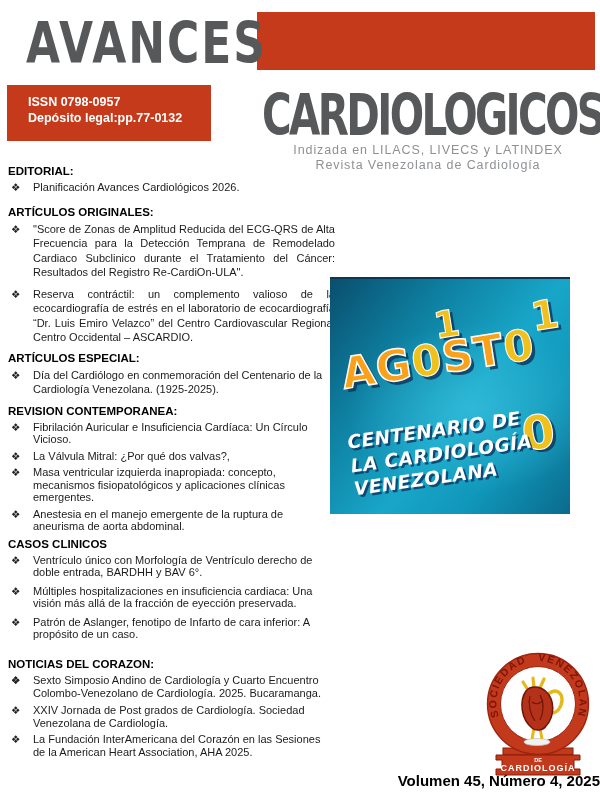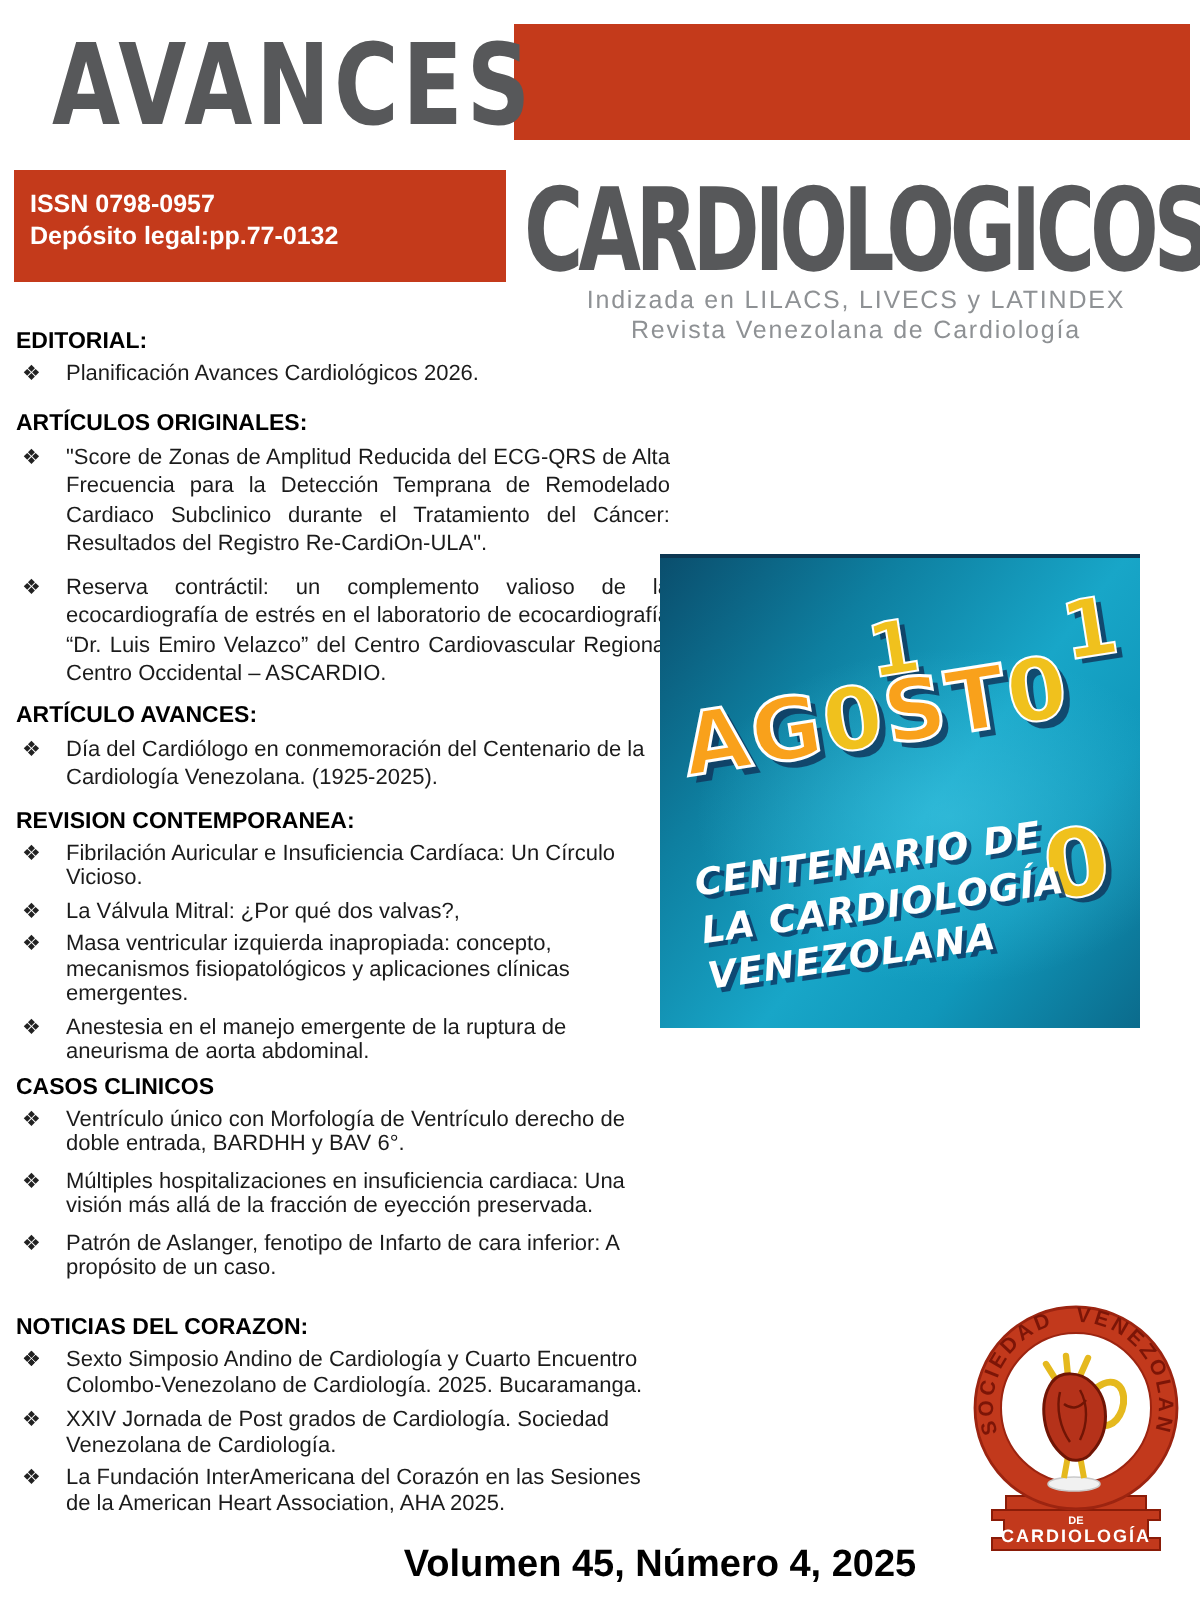--- a/index.html
+++ b/index.html
@@ -15,22 +15,22 @@
 
   
   .red-band-top{position:absolute;left:257px;top:12px;width:338px;height:58px;background:var(--red);}
   .title-avances{
     position:absolute;left:26px;top:16px;z-index:2;
     font-family:"DejaVu Sans",sans-serif;font-weight:bold;font-size:44px;
     color:var(--title-gray);letter-spacing:2px;line-height:1;
     transform:scale(1.0,1.28);transform-origin:left top;white-space:nowrap;
   }
   .red-banner-left{
-    position:absolute;left:7px;top:85px;width:246px;height:56px;background:var(--red);
-    color:#fff;font-weight:bold;font-size:12.5px;line-height:16px;padding:9px 0 0 8px;z-index:1;
+    position:absolute;left:7px;top:85px;width:204px;height:56px;background:var(--red);
+    color:#fff;font-weight:bold;font-size:12.5px;line-height:16px;padding:9px 0 0 21px;z-index:1;
   }
   .title-cardiologicos{
     position:absolute;left:262px;top:86px;z-index:2;
     font-family:"DejaVu Sans",sans-serif;font-weight:bold;font-size:46px;
     color:var(--title-gray);letter-spacing:-3px;line-height:1;
     transform:scale(0.88,1.25);transform-origin:left top;white-space:nowrap;
   }
   .subtitle{
     position:absolute;left:258px;top:143px;width:340px;text-align:center;
     color:var(--subtitle-gray);font-size:12.5px;letter-spacing:0.9px;line-height:15px;
@@ -90,22 +90,22 @@
     color:#fff;font-weight:bold;font-style:italic;font-size:18.5px;line-height:23.5px;
     letter-spacing:0.5px;font-family:"DejaVu Sans",sans-serif;white-space:nowrap;
     text-shadow:2px 2.5px 0 rgba(13,59,102,0.85);
   }
 
   
   .logo{position:absolute;left:482px;top:650px;width:112px;height:132px;}
 
   
   .footer-volume{
-    position:absolute;left:0;right:0;top:772px;text-align:center;padding-left:60px;
-    font-weight:bold;font-size:19px;color:#000;
+    position:absolute;left:0;right:0;top:772px;text-align:right;padding-left:60px;
+    font-weight:bold;font-size:15px;color:#000;
   }
 </style>
 </head>
 <body style="--red: #c43a1b; --title-gray: #57585a; --subtitle-gray: #8e9194; --teal: #1097ba; --gold: #f0c11d; --orange: #f9a11b; --logo-red: #c2391c;">
 
 <div class="red-band-top"></div>
 <div class="title-avances">AVANCES</div>
 
 <div class="red-banner-left">
   <div>ISSN 0798-0957</div>
@@ -128,21 +128,21 @@
 
   <section class="toc-section sec-originales">
     <h3 class="sec-heading">ARTÍCULOS ORIGINALES:</h3>
     <div class="sec-list">
         <div class="toc-item"><span class="bullet">❖</span><span>"Score de Zonas de Amplitud Reducida del ECG-QRS de Alta Frecuencia para la Detección Temprana de Remodelado Cardiaco Subclinico durante el Tratamiento del Cáncer: Resultados del Registro Re-CardiOn-ULA".</span></div>
         <div class="toc-item"><span class="bullet">❖</span><span>Reserva contráctil: un complemento valioso de la ecocardiografía de estrés en el laboratorio de ecocardiografía “Dr. Luis Emiro Velazco” del Centro Cardiovascular Regional Centro Occidental – ASCARDIO.</span></div>
       </div>
   </section>
 
   <section class="toc-section sec-especial">
-    <h3 class="sec-heading">ARTÍCULO AVANCES:</h3>
+    <h3 class="sec-heading">ARTÍCULOS ESPECIAL:</h3>
     <div class="sec-list">
         <div class="toc-item"><span class="bullet">❖</span><span>Día del Cardiólogo en conmemoración del Centenario de la Cardiología Venezolana.   (1925-2025).</span></div>
       </div>
   </section>
 
   <section class="toc-section sec-revision">
     <h3 class="sec-heading">REVISION CONTEMPORANEA:</h3>
     <div class="sec-list">
         <div class="toc-item"><span class="bullet">❖</span><span>Fibrilación Auricular e Insuficiencia Cardíaca: Un Círculo Vicioso.</span></div>
         <div class="toc-item"><span class="bullet">❖</span><span>La Válvula Mitral: ¿Por qué dos valvas?,</span></div>

